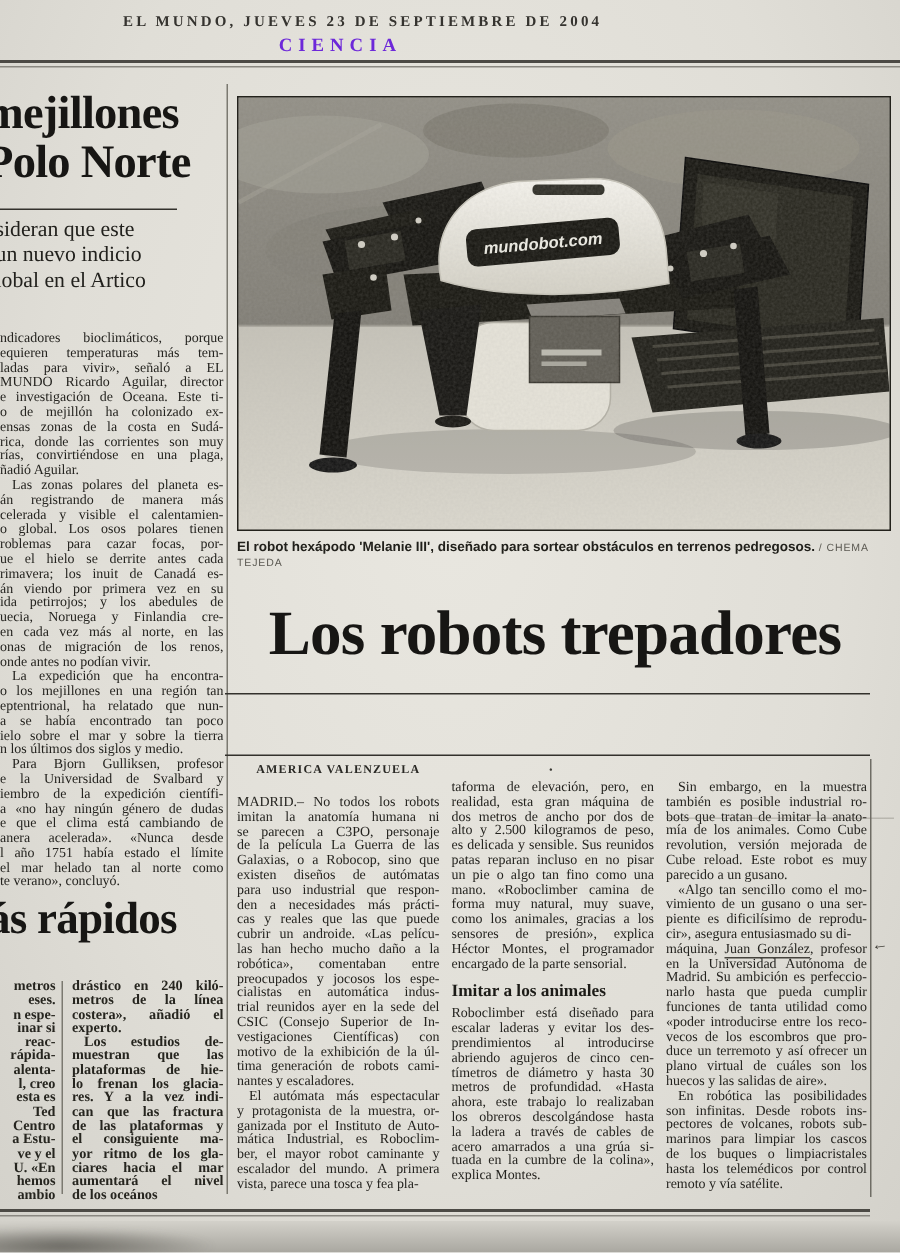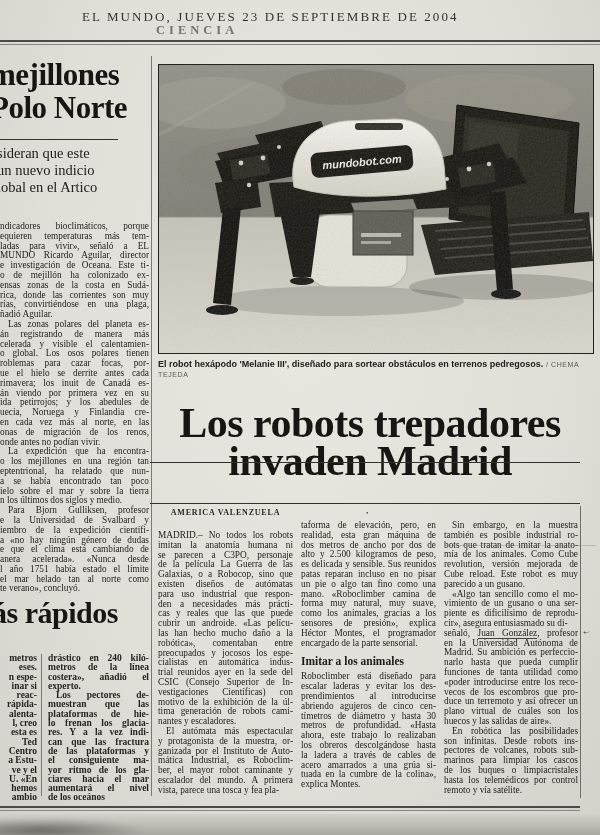--- a/index.html
+++ b/index.html
@@ -13,22 +13,22 @@
   .jcol .ln{text-align:justify;text-align-last:justify}
   .jcol .ln.last{text-align-last:left}
   .ln.ind{text-indent:8px}
   .rcol .ln{text-align:center;text-align-last:right}
   .center .ln{text-align:center;text-align-last:center}
   
   .drule{border-top:2px solid #4c4a45;border-bottom:1px solid #8a8881;height:2px}
   .thinrule{height:0;border-top:1.5px solid #33312c}
   .vrule{width:1px;background:#7b7970}
   
-  .dateline{font-size:13px;font-weight:normal;letter-spacing:2.1px;color:#35332f;white-space:nowrap}
-  .section{font-size:12.5px;font-weight:bold;letter-spacing:4px;color:#737373;text-align:left}
+  .dateline{font-size:10px;font-weight:bold;letter-spacing:2.1px;color:#35332f;white-space:nowrap}
+  .section{font-size:12.5px;font-weight:bold;letter-spacing:4px;color:#6d28d9;text-align:right}
   .bighead{font-weight:bold;color:#171614;letter-spacing:-0.5px}
   .deck{color:#22211d}
   .bodytext{font-size:9.3px;line-height:9.8px;color:#24231f}
   .minibold{font-size:9.5px;line-height:9.3px;font-weight:bold;color:#26251f}
   .byline{font-size:8px;font-weight:bold;letter-spacing:.8px;text-align:center;color:#2a2925;margin-bottom:14px}
   .colsub{font-size:11.5px;font-weight:bold;margin:7px 0 5px 0;color:#1c1b17}
   .caption{font-family:"Liberation Sans","DejaVu Sans",sans-serif;font-size:9px;font-weight:bold;color:#21201b}
   .caption .credit{font-size:7px;font-weight:normal;letter-spacing:.6px;color:#5b5952}
   .pen-underline{border-bottom:1.2px solid #45433d;padding-bottom:.5px}
   .pen-arrow{font-size:11px;color:#403e38;transform:rotate(-7deg)}
@@ -113,21 +113,21 @@
     <div class="ln">U. «En</div>
     <div class="ln">hemos</div>
     <div class="ln last">ambio</div>
   </div>
 <div class="abs vrule" style="left:41px;top:654px;height:142px"></div>
 <div class="abs jcol minibold" style="left:48px;top:654px;width:101px">
     <div class="ln">drástico en 240 kiló-</div>
     <div class="ln">metros de la línea</div>
     <div class="ln">costera», añadió el</div>
     <div class="ln last">experto.</div>
-    <div class="ln ind">Los pectores de-</div>
+    <div class="ln ind">Los estudios de-</div>
     <div class="ln">muestran que las</div>
     <div class="ln">plataformas de hie-</div>
     <div class="ln">lo frenan los glacia-</div>
     <div class="ln">res. Y a la vez indi-</div>
     <div class="ln">can que las fractura</div>
     <div class="ln">de las plataformas y</div>
     <div class="ln">el consiguiente ma-</div>
     <div class="ln">yor ritmo de los gla-</div>
     <div class="ln">ciares hacia el mar</div>
     <div class="ln">aumentará el nivel</div>
@@ -219,21 +219,20 @@
 </svg>
 </div>
 
 <div class="abs caption" style="left:158px;top:359px;width:436px">
   <span>El robot hexápodo 'Melanie III', diseñado para sortear obstáculos en terrenos pedregosos.</span>
   <span class="credit">/ CHEMA TEJEDA</span>
 </div>
 
 <div class="abs center bighead" style="left:158px;top:404px;width:424px;font-size:42px;line-height:38px">
     <div class="ln">Los robots trepadores</div>
-    <div class="ln last">invaden Madrid</div>
   </div>
 <div class="abs thinrule" style="left:150px;top:462px;width:430px"></div>
 <div class="abs center deck" style="left:158px;top:467px;width:422px;font-size:15.5px;line-height:17px">
   </div>
 <div class="abs thinrule" style="left:150px;top:503px;width:430px"></div>
 
 <div class="abs" style="left:158px;top:508px;width:135px">
   <div class="byline">AMERICA VALENZUELA</div>
   <div class="jcol bodytext">
       <div class="ln">MADRID.– No todos los robots</div>
@@ -308,21 +307,21 @@
       <div class="ln">mía de los animales. Como Cube</div>
       <div class="ln">revolution, versión mejorada de</div>
       <div class="ln">Cube reload. Este robot es muy</div>
       <div class="ln last">parecido a un gusano.</div>
       <div class="ln ind">«Algo tan sencillo como el mo-</div>
       <div class="ln">vimiento de un gusano o una ser-</div>
       <div class="ln">piente es dificilísimo de reprodu-</div>
       <div class="ln last">cir», asegura entusiasmado su di-</div>
     </div>
   <div class="jcol bodytext">
-    <div class="ln"><span>señaló, </span><span class="pen-underline">Juan González</span><span>, profesor</span></div>
+    <div class="ln"><span>máquina, </span><span class="pen-underline">Juan González</span><span>, profesor</span></div>
   </div>
   <div class="jcol bodytext">
       <div class="ln">en la Universidad Autónoma de</div>
       <div class="ln">Madrid. Su ambición es perfeccio-</div>
       <div class="ln">narlo hasta que pueda cumplir</div>
       <div class="ln">funciones de tanta utilidad como</div>
       <div class="ln">«poder introducirse entre los reco-</div>
       <div class="ln">vecos de los escombros que pro-</div>
       <div class="ln">duce un terremoto y así ofrecer un</div>
       <div class="ln">plano virtual de cuáles son los</div>

